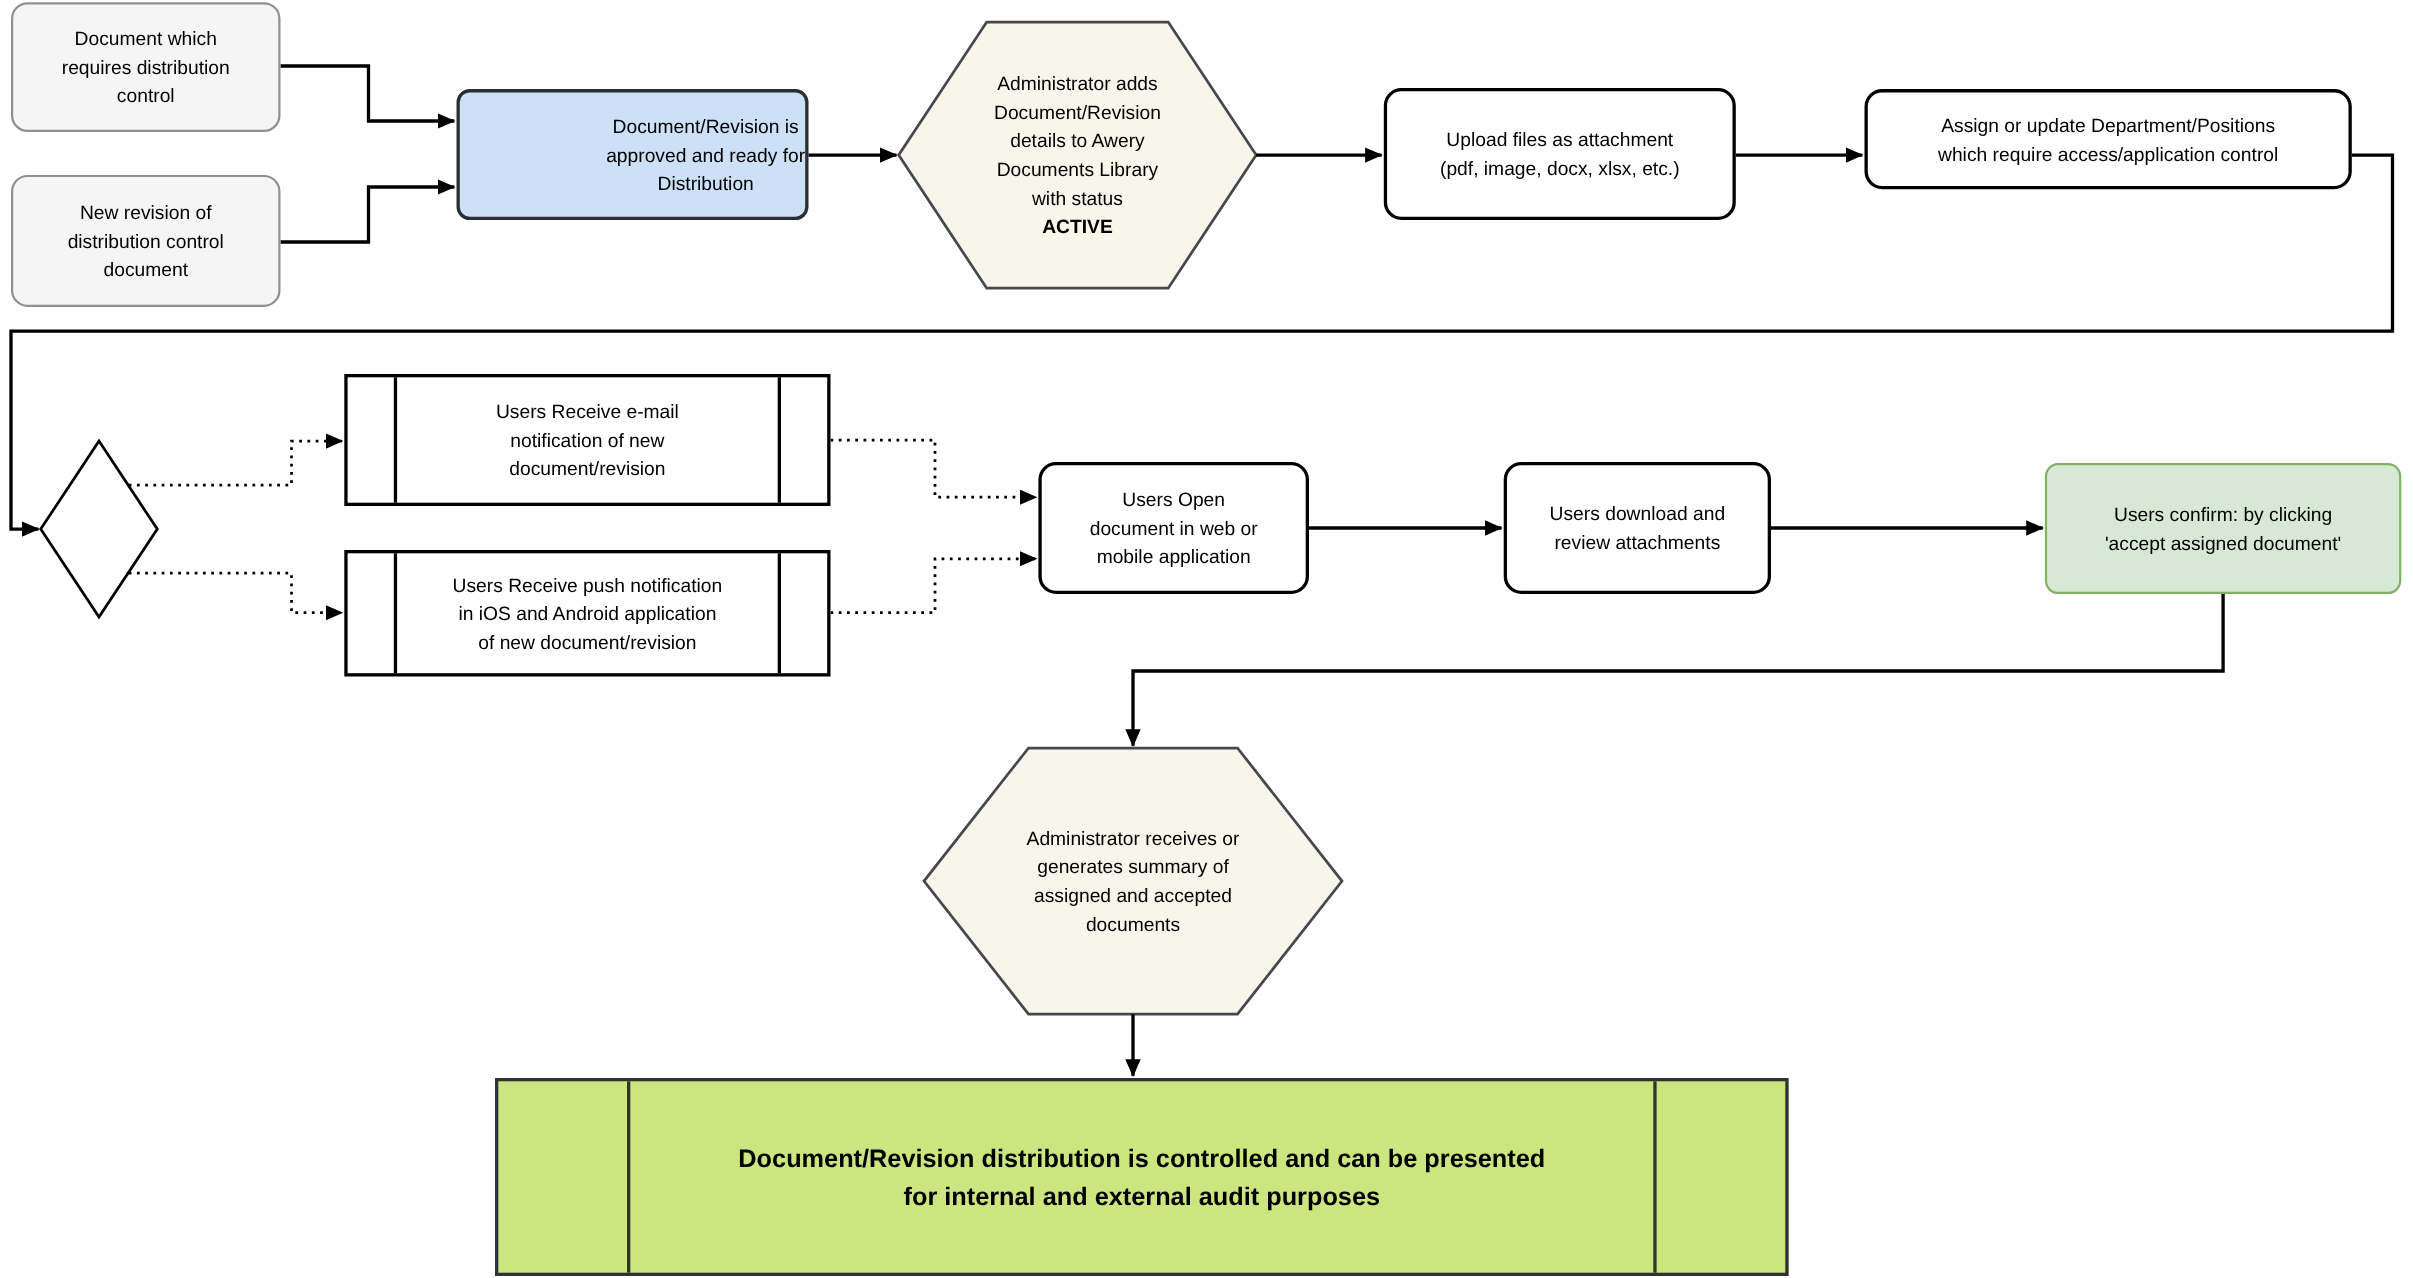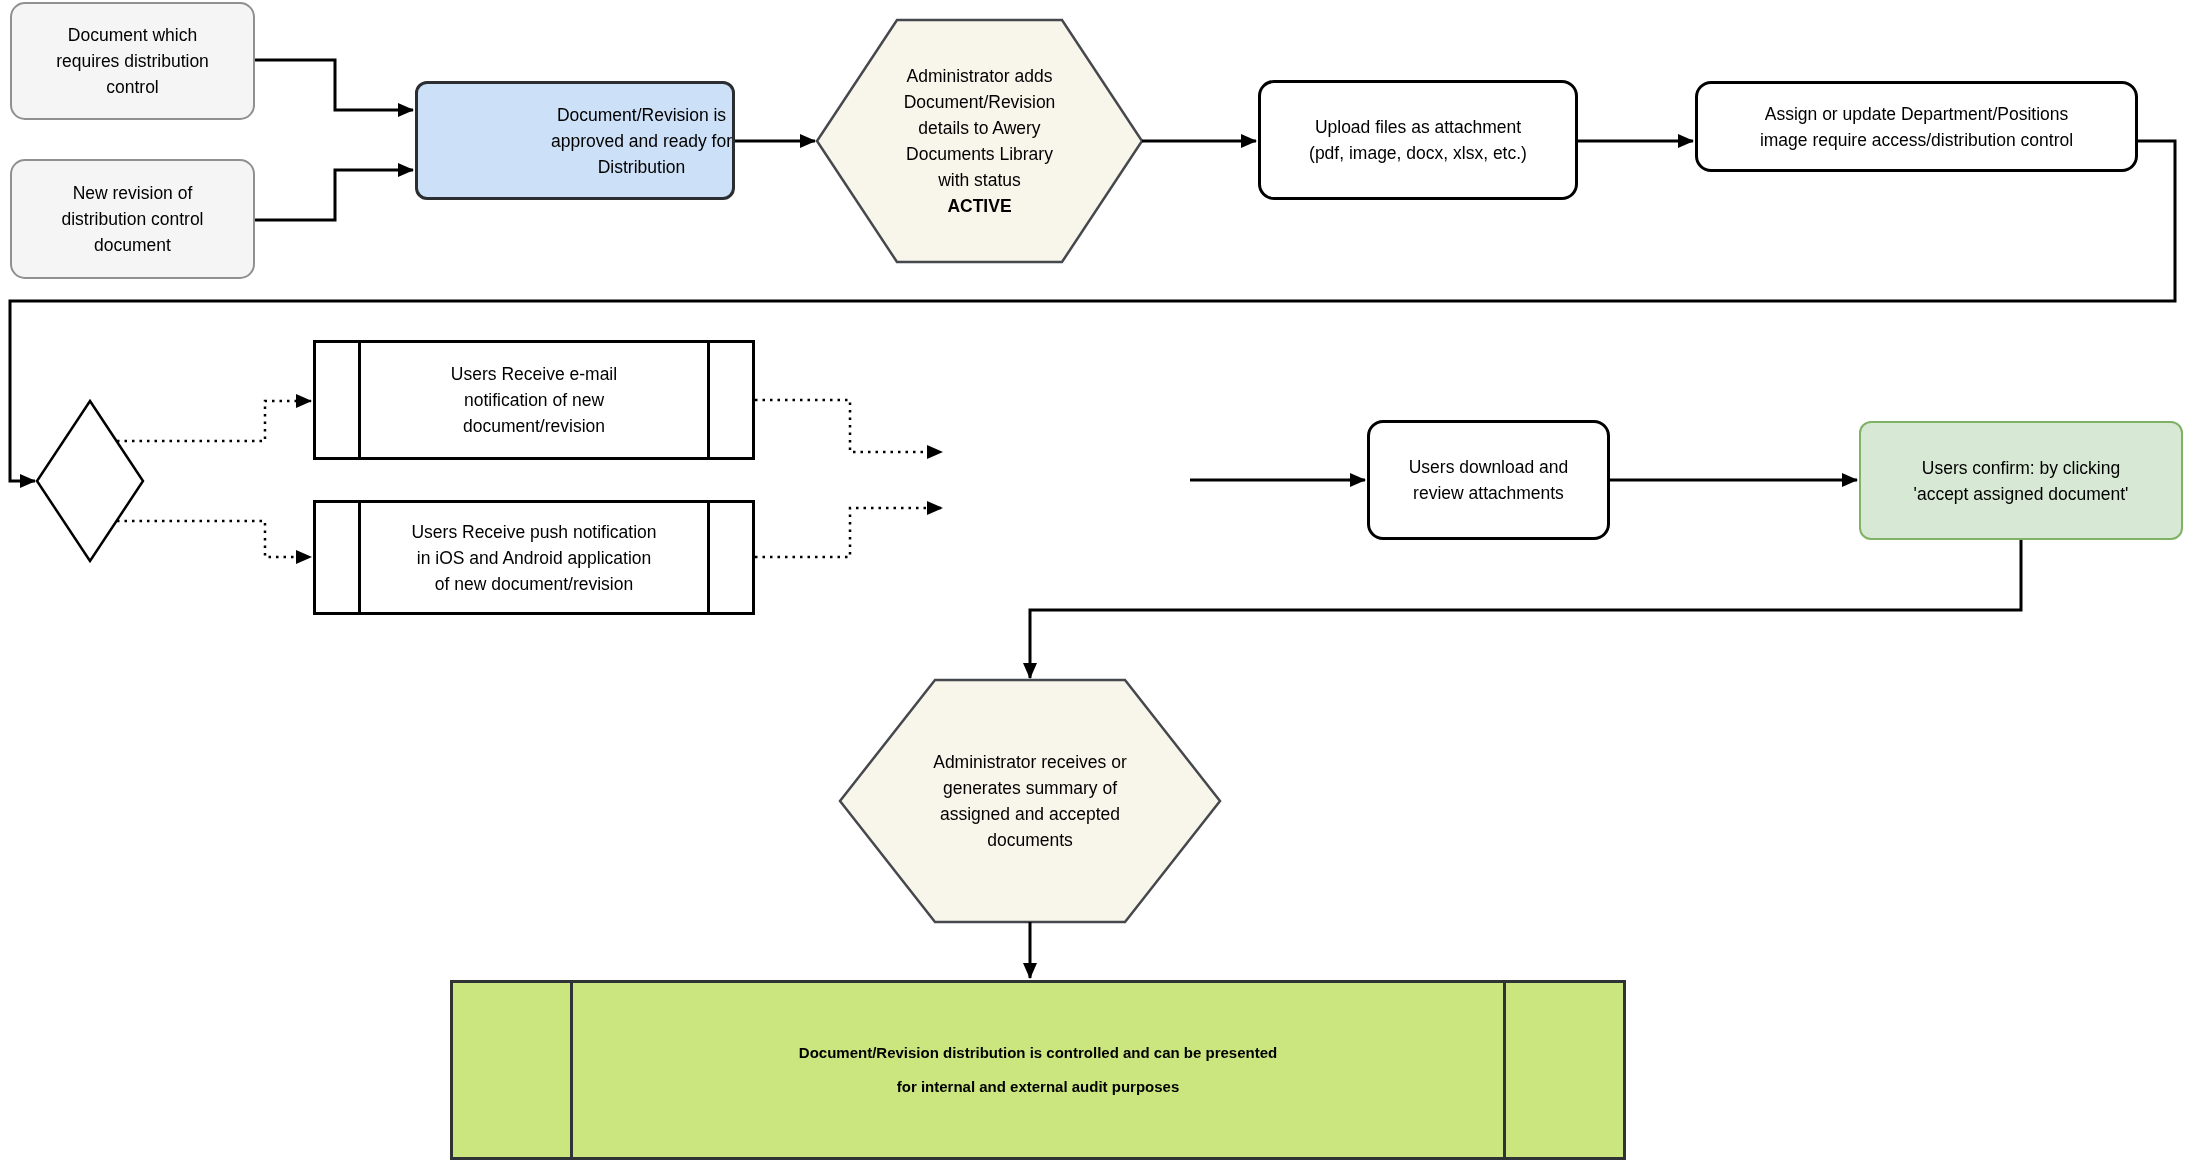--- a/index.html
+++ b/index.html
@@ -30,21 +30,21 @@
   .rbox{background:var(--node-white-fill);border:3px solid var(--node-white-stroke);border-radius:16px;}
   .gray{background:var(--node-gray-fill);border:2.5px solid var(--node-gray-stroke);border-radius:15px;}
   .blue{background:var(--node-blue-fill);border:3px solid var(--node-blue-stroke);border-radius:12px;justify-content:flex-end;}
   .green{background:var(--node-green-fill);border:2.5px solid var(--node-green-stroke);border-radius:12px;}
   .procbox{background:var(--node-white-fill);border:3px solid var(--node-white-stroke);border-radius:0;}
   .bar{position:absolute;top:0;bottom:0;width:3px;background:var(--node-white-stroke);}
   .bar.l{left:42px;} .bar.r{right:42px;}
   .hextext{background:transparent;border:none;}
   .banner{
     background:var(--banner-fill);border:3.5px solid var(--banner-stroke);
-    font-weight:bold;font-size:15px;line-height:34px;
+    font-weight:bold;font-size:23px;line-height:34px;
   }
   .banner .bar{width:3px;background:var(--banner-stroke);}
   .banner .bar.l{left:117px;} .banner .bar.r{right:117px;}
   b{font-weight:bold;}
 </style>
 </head>
 <body>
 
 <div id="canvas">
 
@@ -113,21 +113,21 @@
   <div class="node rbox" style="left:1258px;top:80px;width:320px;height:120px;">
     <div>
       <span>Upload files as attachment</span>
       <span>(pdf, image, docx, xlsx, etc.)</span>
     </div>
   </div>
 
   <div class="node rbox" style="left:1695px;top:81px;width:443px;height:91px;">
     <div>
       <span>Assign or update Department/Positions</span>
-      <span>image require access/distribution control</span>
+      <span>which require access/application control</span>
     </div>
   </div>
 
   <div class="node procbox" style="left:313px;top:340px;width:442px;height:120px;">
     <div class="bar l"></div>
     <div class="bar r"></div>
     <div>
       <span>Users Receive e-mail</span>
       <span>notification of new</span>
       <span>document/revision</span>
@@ -137,20 +137,27 @@
   <div class="node procbox" style="left:313px;top:500px;width:442px;height:115px;">
     <div class="bar l"></div>
     <div class="bar r"></div>
     <div>
       <span>Users Receive push notification</span>
       <span>in iOS and Android application</span>
       <span>of new document/revision</span>
     </div>
   </div>
 
+  <div class="node rbox" style="left:944px;top:420px;width:246px;height:120px;">
+    <div>
+      <span>Users Open</span>
+      <span>document in web or</span>
+      <span>mobile application</span>
+    </div>
+  </div>
 
   <div class="node rbox" style="left:1367px;top:420px;width:243px;height:120px;">
     <div>
       <span>Users download and</span>
       <span>review attachments</span>
     </div>
   </div>
 
   <div class="node green" style="left:1859px;top:421px;width:324px;height:119px;">
     <div>

